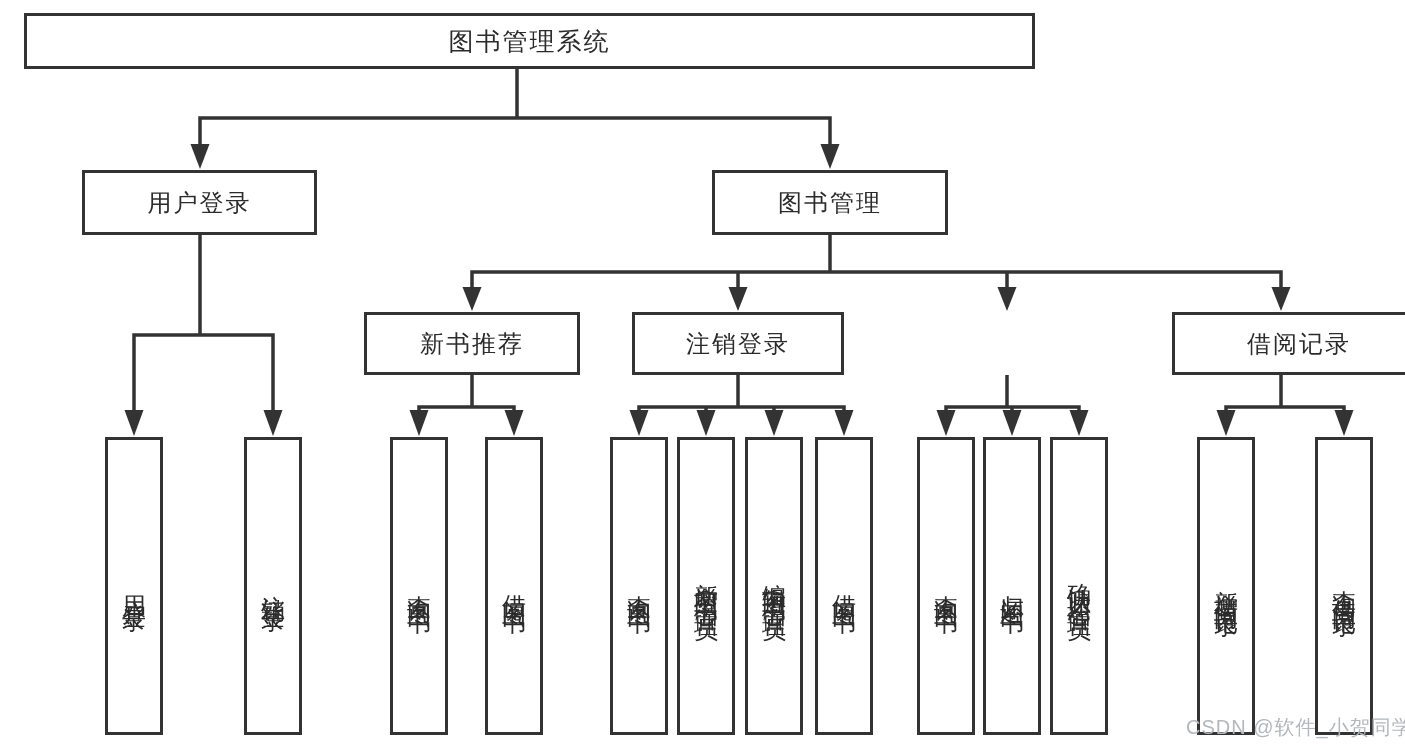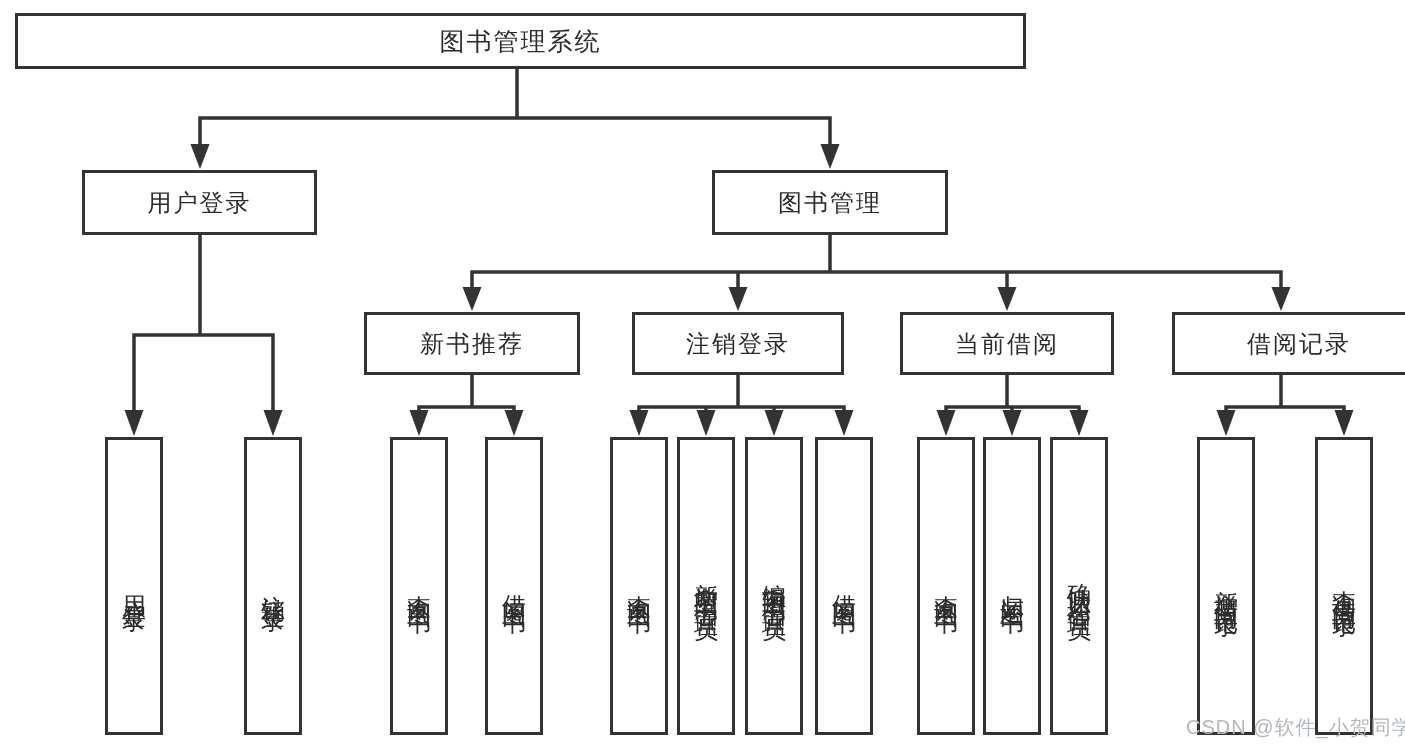--- a/index.html
+++ b/index.html
@@ -105,39 +105,36 @@
       <polygon points="764.5,410 783.5,410 774,436"></polygon>
       <polygon points="834.5,410 853.5,410 844,436"></polygon>
       <polygon points="936.5,410 955.5,410 946,436"></polygon>
       <polygon points="1002.5,410 1021.5,410 1012,436"></polygon>
       <polygon points="1069.5,410 1088.5,410 1079,436"></polygon>
       <polygon points="1216.5,410 1235.5,410 1226,436"></polygon>
       <polygon points="1334.5,410 1353.5,410 1344,436"></polygon>
     </g>
   </svg>
 
-  <div class="box root" style="left:15px; top:13px; width:1011px; height:56px;">
+  <div class="box root" style="left:24px; top:13px; width:1011px; height:56px;">
     <span class="h-label">图书管理系统</span>
   </div>
 
   <div class="box" style="left:82px; top:170px; width:235px; height:65px;">
     <span class="h-label">用户登录</span>
   </div>
   <div class="box" style="left:712px; top:170px; width:236px; height:65px;">
     <span class="h-label">图书管理</span>
   </div>
 
   <div class="box" style="left:364px; top:312px; width:216px; height:63px;justify-content:center;">
     <span class="h-label">新书推荐</span>
   </div>
   <div class="box" style="left:632px; top:312px; width:212px; height:63px;">
     <span class="h-label">注销登录</span>
-  </div>
-  <div class="box" style="left:900px; top:312px; width:214px; height:63px;">
-    <span class="h-label">当前借阅</span>
   </div>
   <div class="box" style="left:1172px; top:312px; width:254px; height:63px;">
     <span class="h-label">借阅记录</span>
   </div>
 
   <div class="box leaf" style="left:105px;">
     <span class="v-label">用户登录</span>
   </div>
   <div class="box leaf" style="left:244px;">
     <span class="v-label">注销登录</span>

